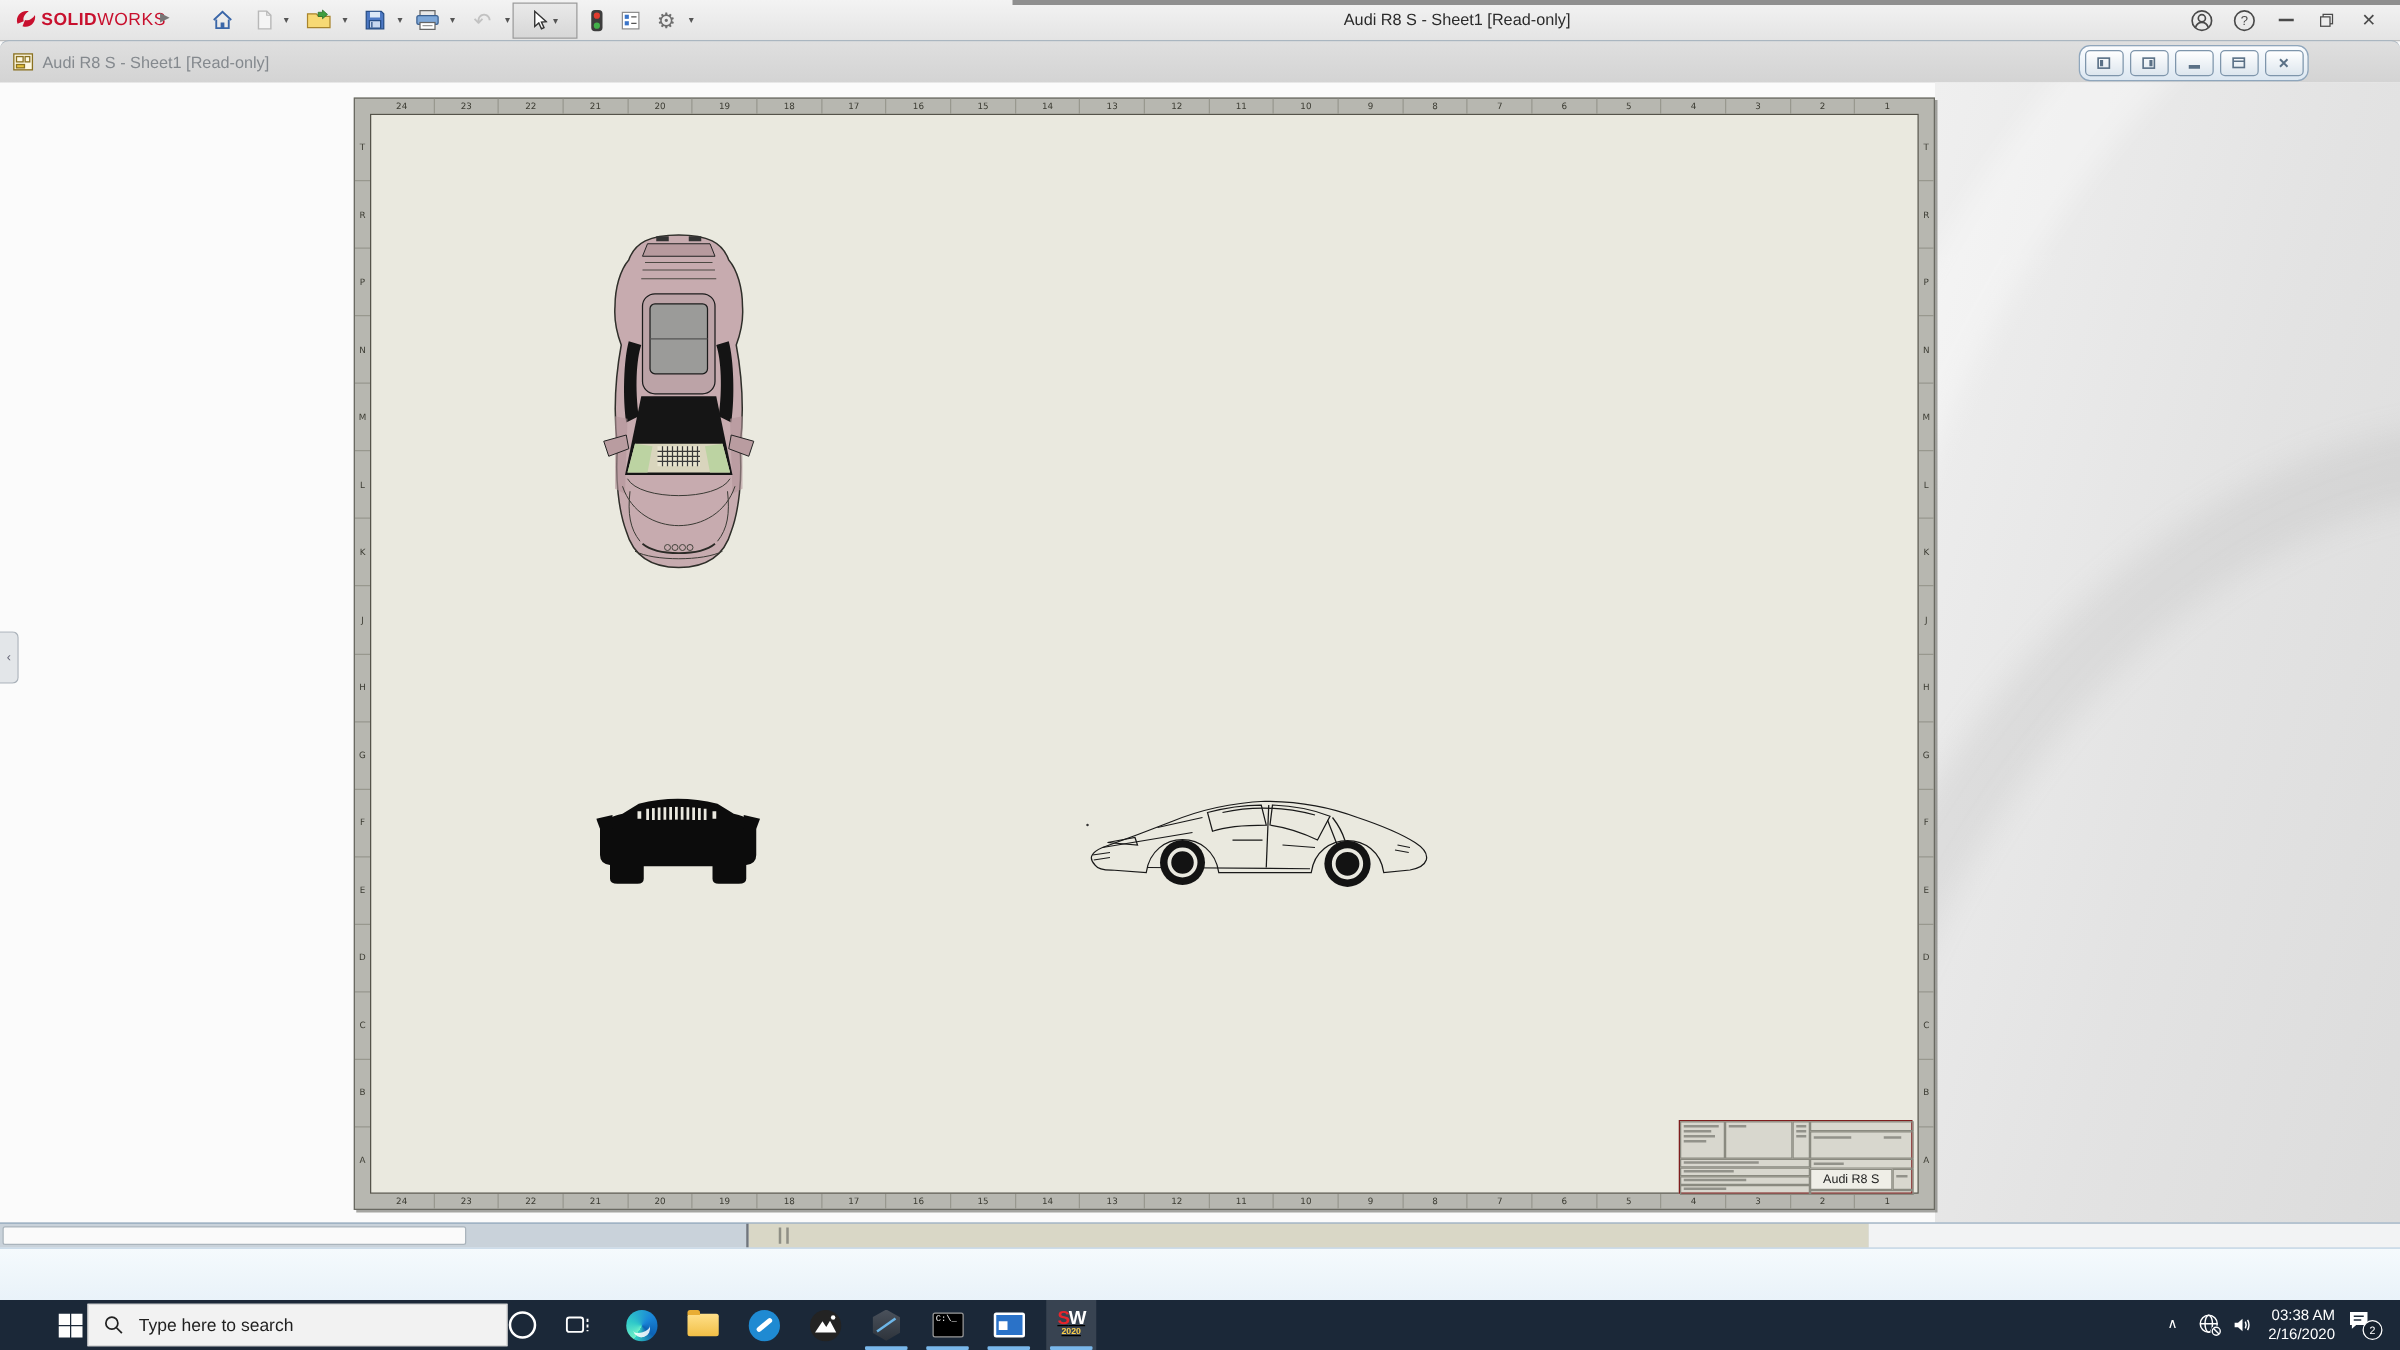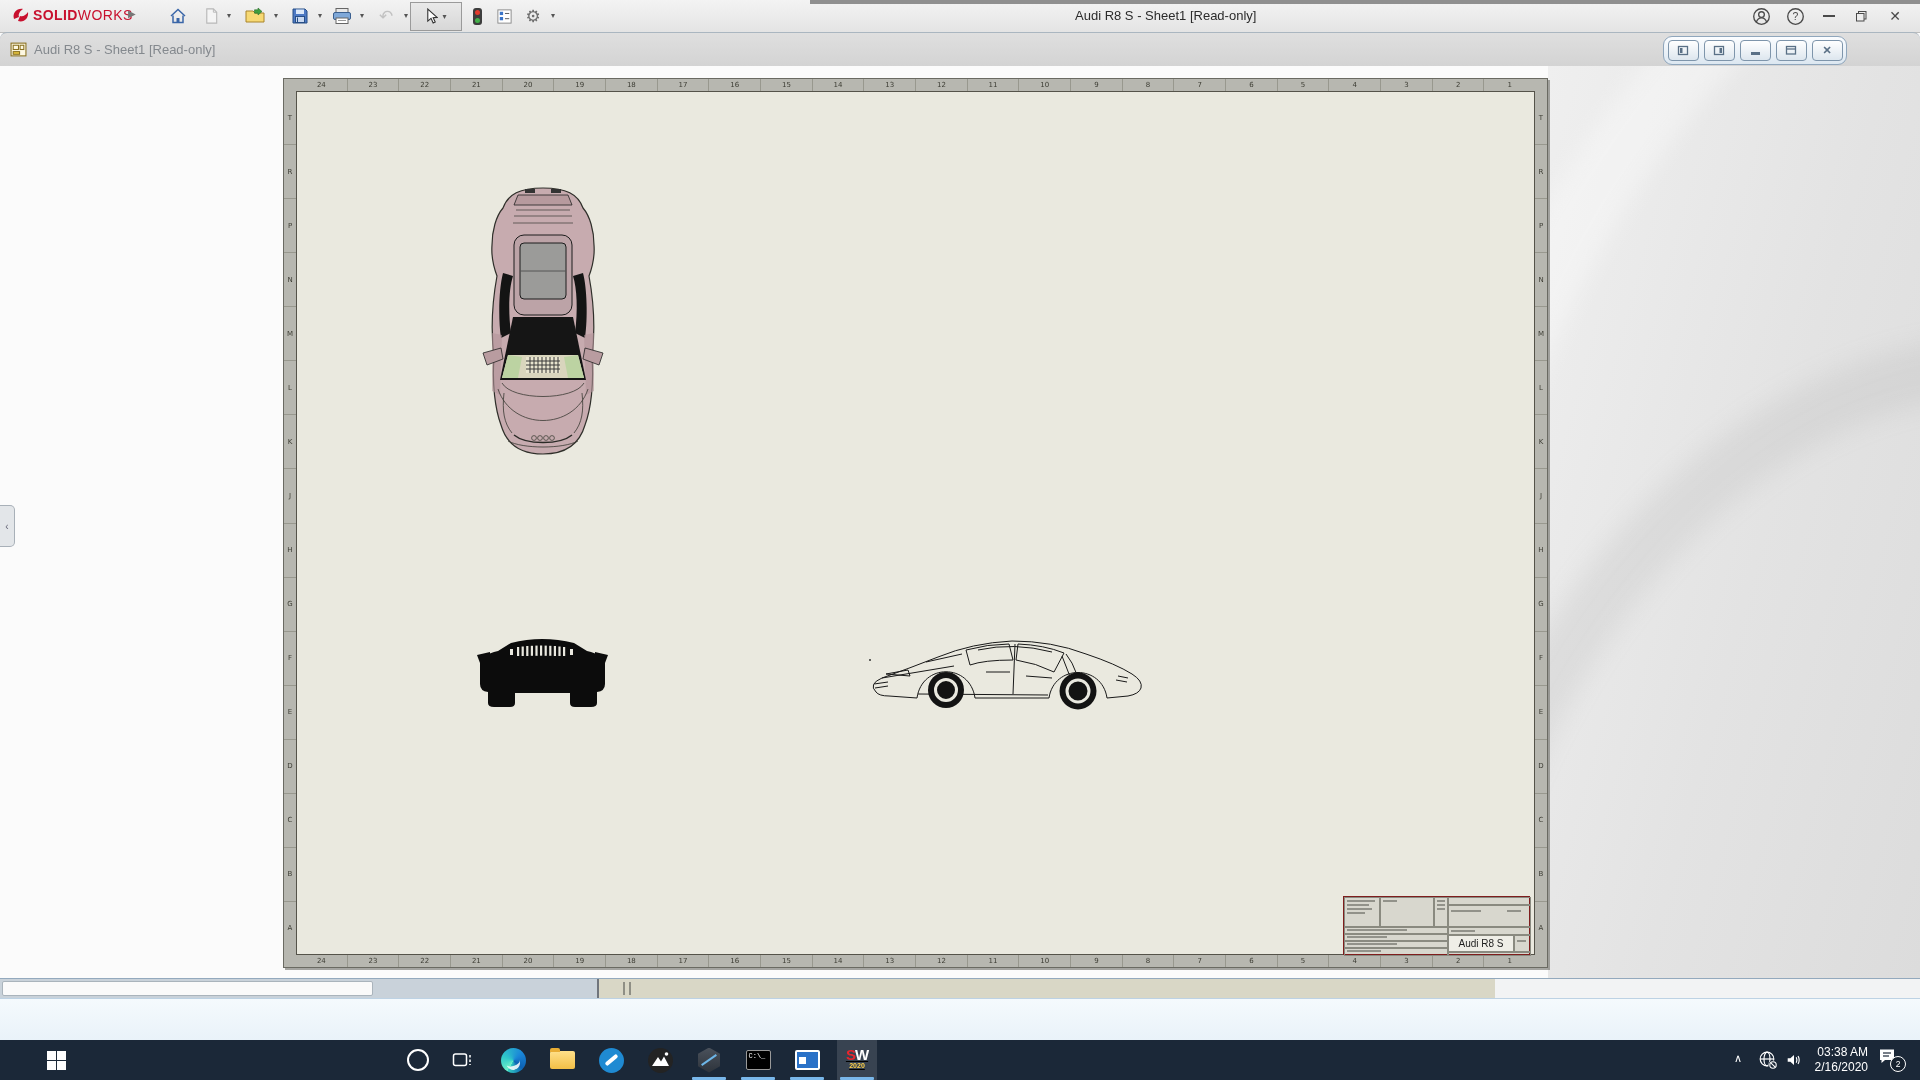--- a/index.html
+++ b/index.html
@@ -500,20 +500,27 @@
 
   <div class="abs taskbar">
     <div class="abs startbtn">
       <span class="winlogo">
           <i></i>
           <i></i>
           <i></i>
           <i></i>
         </span>
     </div>
+    <div class="abs searchbox">
+      <svg style="margin:0 10px 0 12px;" width="16" height="16" viewBox="0 0 16 16" fill="none" stroke="#222" stroke-width="1.4">
+        <circle cx="6.5" cy="6.5" r="4.8"></circle>
+          <line x1="10.2" y1="10.2" x2="14.5" y2="14.5"></line>
+      </svg>
+      <input placeholder="Type here to search" style="">
+    </div>
     <div class="abs tba" style="left:398px;">
       <span style="width:18px;height:18px;border:2.5px solid #fff;border-radius:50%;display:block;"></span>
     </div>
     <div class="abs tba" style="left:442px;">
       <svg width="22" height="22" viewBox="0 0 22 22" fill="none" stroke="#fff" stroke-width="1.5">
         <rect x="2.5" y="5" width="13" height="11.5" rx="2"></rect>
         <line x1="19" y1="6" x2="19" y2="16" stroke-dasharray="2.5,2"></line>
       </svg>
     </div>
     <div class="abs tba" style="left:493px;">

